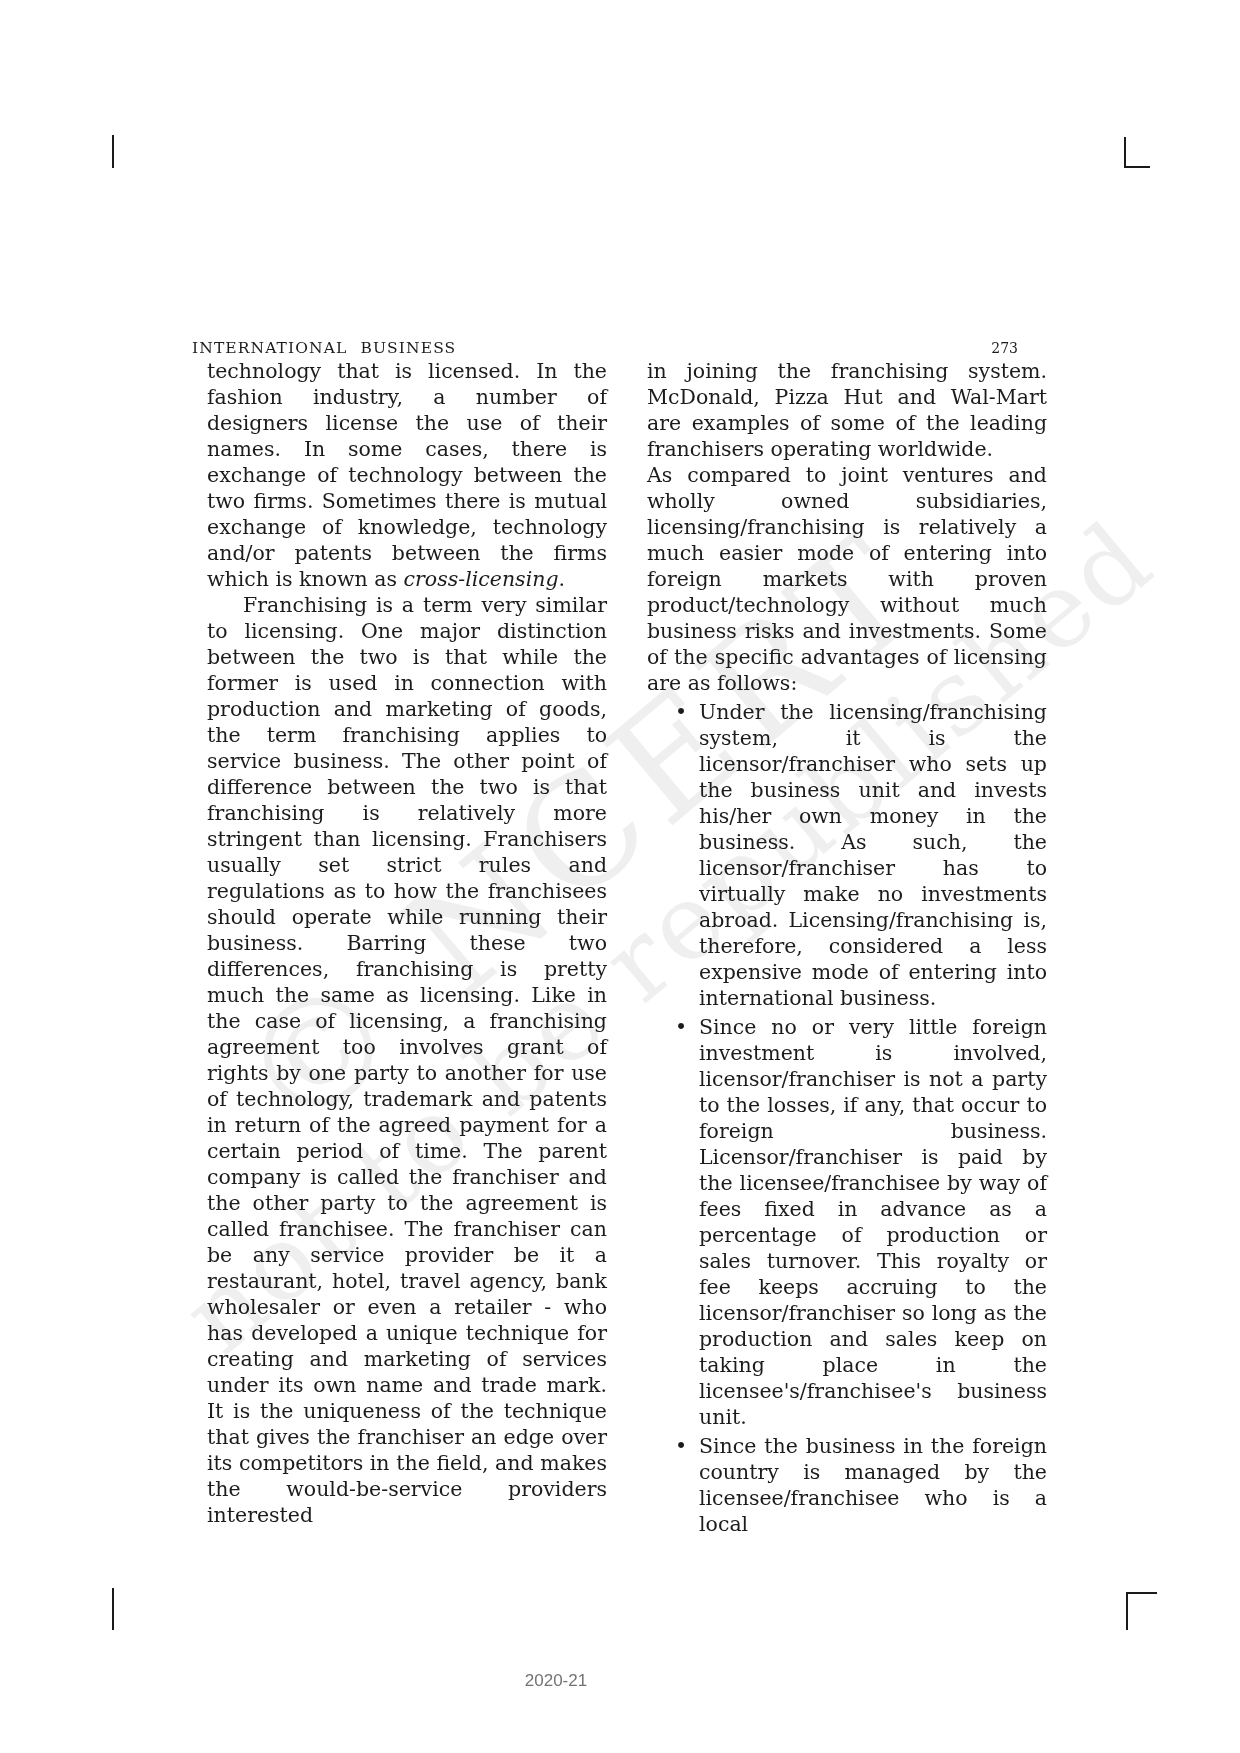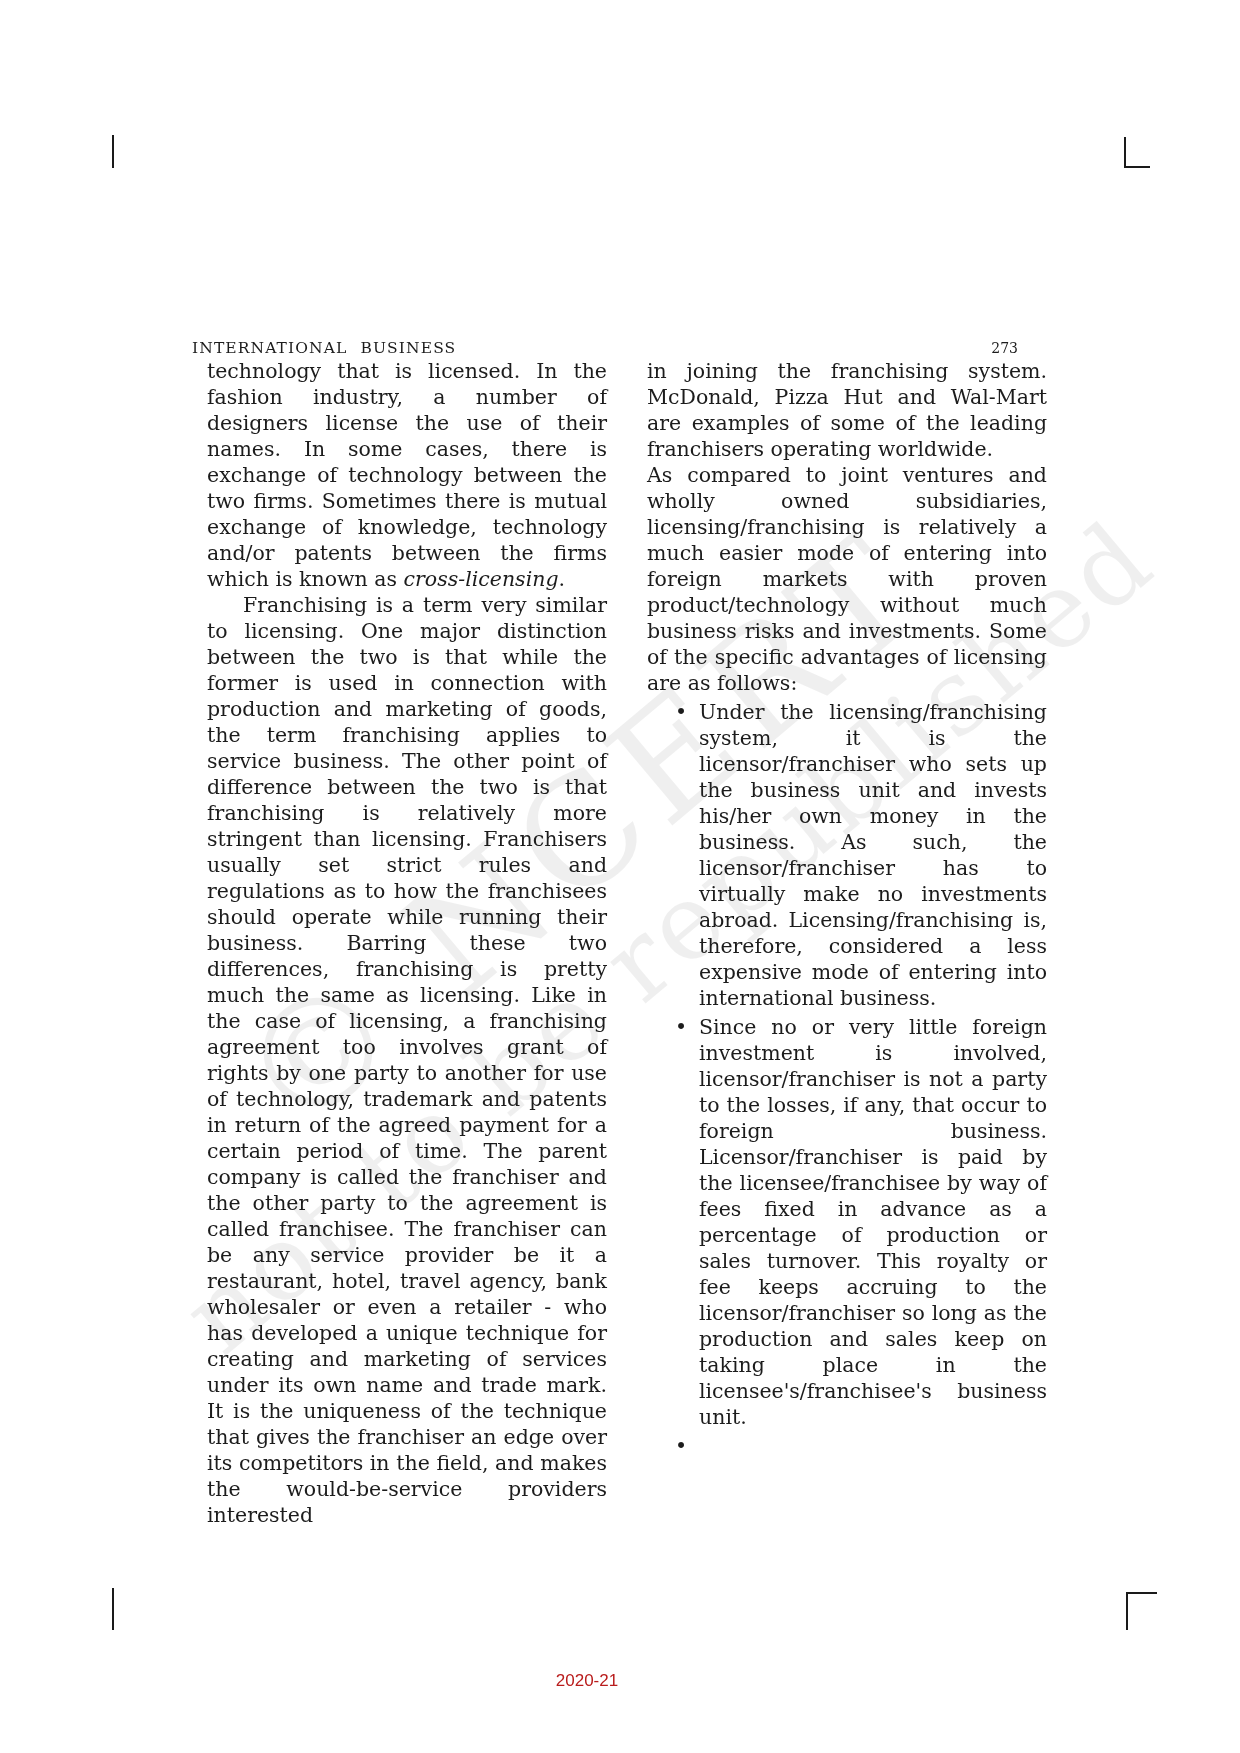--- a/index.html
+++ b/index.html
@@ -89,23 +89,22 @@
     left: 28px; top: 0;
   }
 
   .page-footer {
     position: absolute;
     left: 0; top: 1671px;
     width: 1112px;
     text-align: center;
     font-family: "Liberation Sans", sans-serif;
     font-size: 17px;
-    color: #b91c1c;
+    color: #737373;
     z-index: 2;
-    margin-left: 31px;
   }
 </style>
 </head>
 <body>
 
 <div class="mark mark-tl"></div>
 <div class="mark mark-trv"></div>
 <div class="mark mark-trh"></div>
 <div class="mark mark-bl"></div>
 <div class="mark mark-brh"></div>
@@ -135,18 +134,19 @@
     <div class="bullet-item">
       <span class="bullet-marker">•</span>
       <span>Under the licensing/franchising system, it is the licensor/franchiser who sets up the business unit and invests his/her own money in the business. As such, the licensor/franchiser has to virtually make no investments abroad. Licensing/franchising is, therefore, considered a less expensive mode of entering into international business.</span>
     </div>
     <div class="bullet-item">
       <span class="bullet-marker">•</span>
       <span>Since no or very little foreign investment is involved, licensor/franchiser is not a party to the losses, if any, that occur to foreign business. Licensor/franchiser is paid by the licensee/franchisee by way of fees fixed in advance as a percentage of production or sales turnover. This royalty or fee keeps accruing to the licensor/franchiser so long as the production and sales keep on taking place in the licensee's/franchisee's business unit.</span>
     </div>
     <div class="bullet-item">
       <span class="bullet-marker">•</span>
+      <span>Since the business in the foreign country is managed by the licensee/franchisee who is a local</span>
     </div>
   </div>
 
 </div>
 
 <div class="page-footer">2020-21</div>
 
 </body></html>

